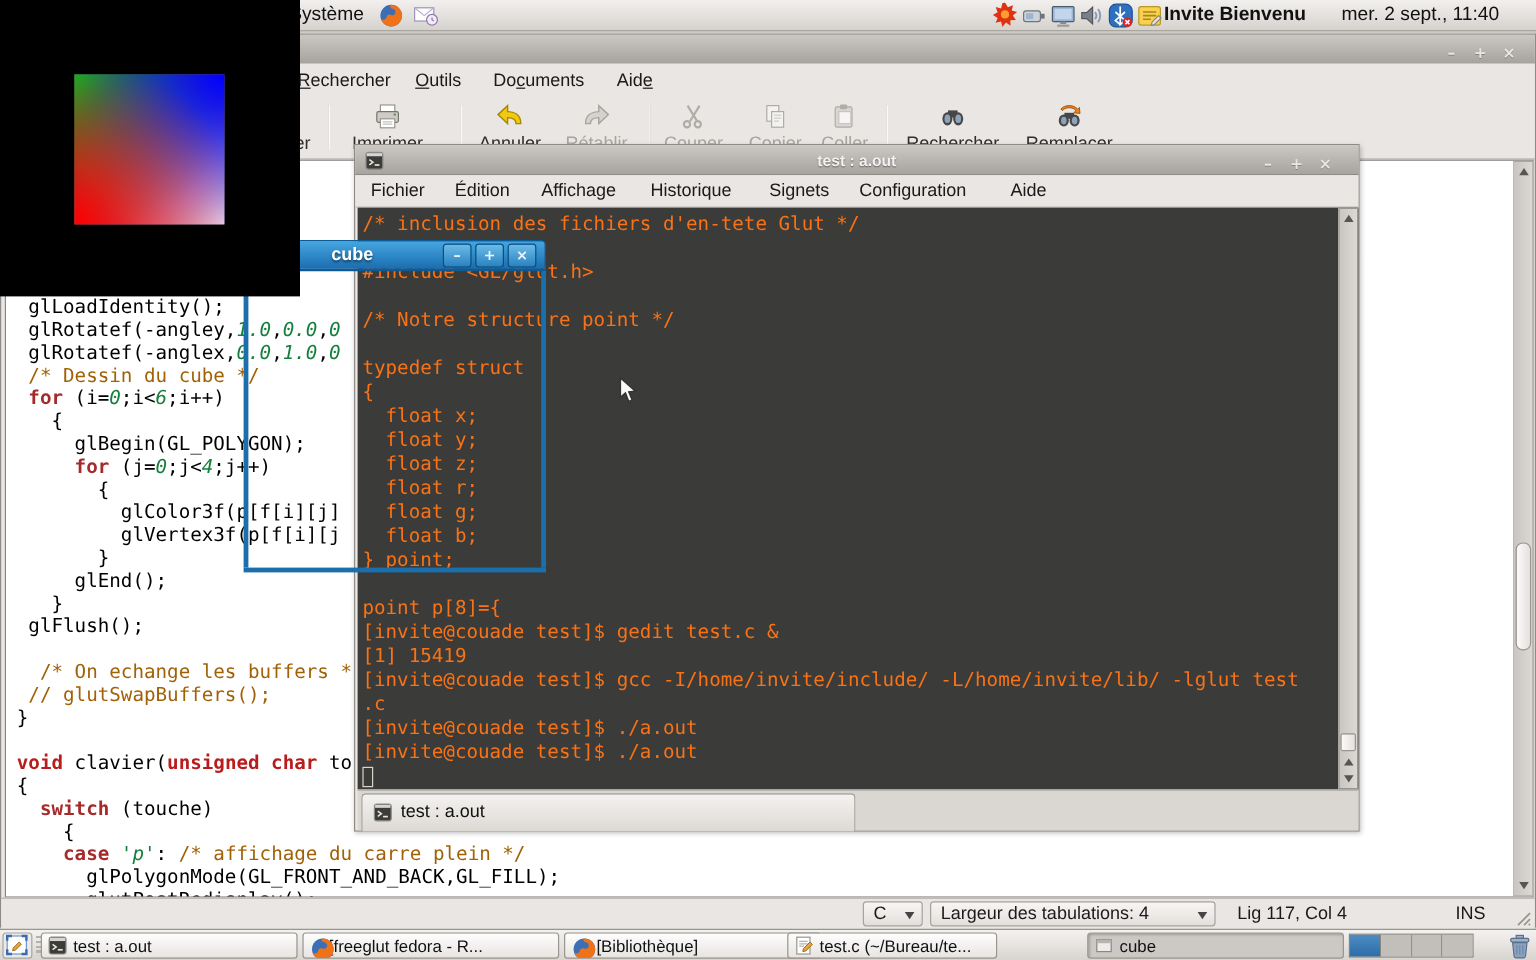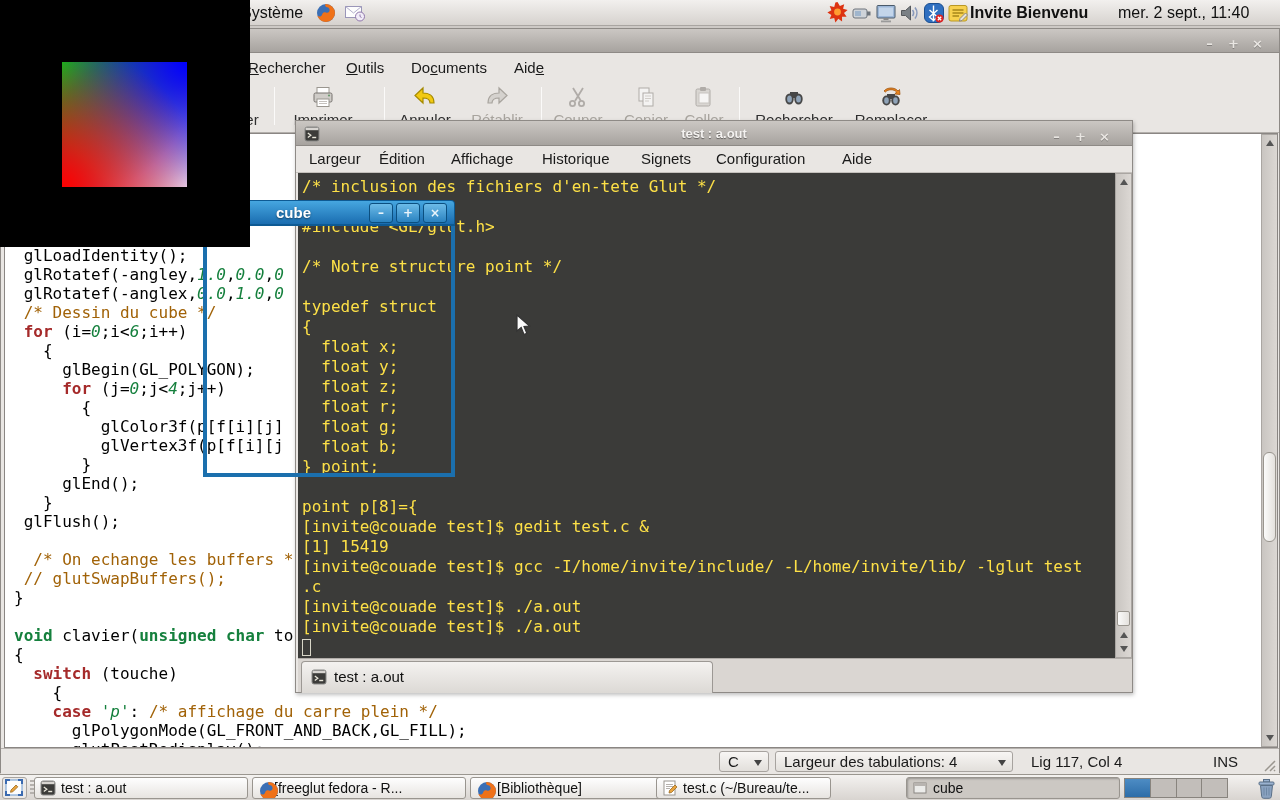--- a/index.html
+++ b/index.html
@@ -36,21 +36,21 @@
   .tbtn svg { display:block; margin:3px auto 0; }
   .tbtn .tlabel { font-size:15px; color:#2e2e2e; margin-top:2px; white-space:nowrap; }
   .tbtn.disabled .tlabel { color:#a8a49e; }
   .tsep { position:absolute; top:7px; width:1px; height:38px; background:#b5b1ad; border-right:1px solid #fbfaf9; }
   #gedit-textarea { left:3px; top:104px; width:1274px; height:615px; background:#fff;
     border:1px solid #8a8683; overflow:hidden; }
   #gedit-code { position:absolute; left:9px; top:112px; font:16px/19px "DejaVu Sans Mono",monospace;
     white-space:pre; color:#000; }
   .cline { height:19px; }
   .sp { color:#000; } .sk { color:#a52a2a; font-weight:bold; }
-  .st { color:#15803d; font-weight:bold; } .sc { color:#a16207; } .sn { color:#15803d;font-style:italic; }
+  .st { color:#b91c1c; font-weight:bold; } .sc { color:#a16207; } .sn { color:#15803d;font-style:italic; }
 
   
   .sb-track { background:linear-gradient(90deg,#c9c5c1,#dcd8d4); border:1px solid #aaa6a2; }
   .sb-thumb { background:linear-gradient(90deg,#fbfbfa,#e4e1dd); border:1px solid #9a968f; border-radius:6px; }
   .tri { width:0; height:0; position:absolute; left:4px; }
   .tri-up { border-left:4px solid transparent; border-right:4px solid transparent; border-bottom:6px solid #555; }
   .tri-down { border-left:4px solid transparent; border-right:4px solid transparent; border-top:6px solid #555; }
 
   #gedit-statusbar { left:0; top:719px; width:100%; height:26px; background:#e9e6e3;
     border-top:1px solid #b5b1ad; font-size:15px; color:#1a1a1a; }
@@ -59,21 +59,21 @@
   .combo .tri-down { right:6px; left:auto; top:8px; border-top-color:#444; }
 
   
   #term { left:295px; top:120px; width:838px; height:573px; z-index:20;
     background:#e9e6e3; border:1px solid #8e8a86; box-shadow:1px 2px 4px rgba(0,0,0,.25); }
   #term-title { left:0; top:0; width:100%; height:25px; text-align:center; line-height:25px; }
   #term-menubar { left:0; top:25px; width:100%; height:27px; background:#e9e6e3; border-bottom:1px solid #c4c0bc; }
   .tmenu-item { position:absolute; top:4px; font-size:15px; color:#1a1a1a; }
   #term-content { left:2px; top:52px; width:834px; height:485px; background:#3b3b39; overflow:hidden; }
   #term-lines { position:absolute; left:4px; top:4px; font:16px/20px "DejaVu Sans Mono",monospace;
-    color:#fde047; white-space:pre; }
+    color:#f97316; white-space:pre; }
   .tline { height:20px; }
   #term-cursor { display:inline-block; width:9px; height:17px; border:1.5px solid #d8d6c8; vertical-align:middle; }
   #term-tabbar { left:2px; top:537px; width:834px; height:34px; background:#dad6d2; border-top:1px solid #b0aca8; }
   #term-tab { position:absolute; left:3px; top:2px; width:412px; height:32px;
     background:linear-gradient(#f4f2f0,#dcd9d5); border:1px solid #9c9894; border-bottom:none;
     border-radius:4px 4px 0 0; font-size:15px; color:#111; line-height:30px; padding-left:32px; }
   #term-tab svg { position:absolute; left:9px; top:7px; }
 
   
   #cube { left:203px; top:200px; width:252px; height:277px; z-index:30; pointer-events:none; }
@@ -260,21 +260,21 @@
     <span class="abs" style="left:8px;top:4px"><svg width="16" height="16" viewBox="0 0 16 16">
           <rect x="1" y="1" width="14" height="14" rx="2" fill="#3c3c3a" stroke="#8a8a88"></rect>
           <rect x="1.6" y="1.6" width="12.8" height="2.6" fill="#d8d5d1"></rect>
           <path d="M3.8 7l3 2.2-3 2.2" stroke="#e8e6da" stroke-width="1.3" fill="none"></path>
           <rect x="8.2" y="10.8" width="4" height="1.4" fill="#e8e6da"></rect>
         </svg></span>
     <span>test : a.out</span>
     <span class="winbtns" style="right:18px" id="term-winbtns"><span class="winbtn">–</span><span class="winbtn">+</span><span class="winbtn">×</span></span>
   </div>
   <div id="term-menubar" class="abs">
-      <div class="tmenu-item" style="left: 13px;">Largeur</div>
+      <div class="tmenu-item" style="left: 13px;">Fichier</div>
       <div class="tmenu-item" style="left: 83px;">Édition</div>
       <div class="tmenu-item" style="left: 155px;">Affichage</div>
       <div class="tmenu-item" style="left: 246px;">Historique</div>
       <div class="tmenu-item" style="left: 345px;">Signets</div>
       <div class="tmenu-item" style="left: 420px;">Configuration</div>
       <div class="tmenu-item" style="left: 546px;">Aide</div>
     </div>
   <div id="term-content" class="abs">
     <div id="term-lines"><div class="tline">/* inclusion des fichiers d'en-tete Glut */</div><div class="tline"></div><div class="tline">#include &lt;GL/glut.h&gt;</div><div class="tline"></div><div class="tline">/* Notre structure point */</div><div class="tline"></div><div class="tline">typedef struct</div><div class="tline">{</div><div class="tline">  float x;</div><div class="tline">  float y;</div><div class="tline">  float z;</div><div class="tline">  float r;</div><div class="tline">  float g;</div><div class="tline">  float b;</div><div class="tline">} point;</div><div class="tline"></div><div class="tline">point p[8]={</div><div class="tline">[invite@couade test]$ gedit test.c &amp;</div><div class="tline">[1] 15419</div><div class="tline">[invite@couade test]$ gcc -I/home/invite/include/ -L/home/invite/lib/ -lglut test</div><div class="tline">.c</div><div class="tline">[invite@couade test]$ ./a.out</div><div class="tline">[invite@couade test]$ ./a.out</div><div class="tline"><span id="term-cursor"></span></div></div>
 

